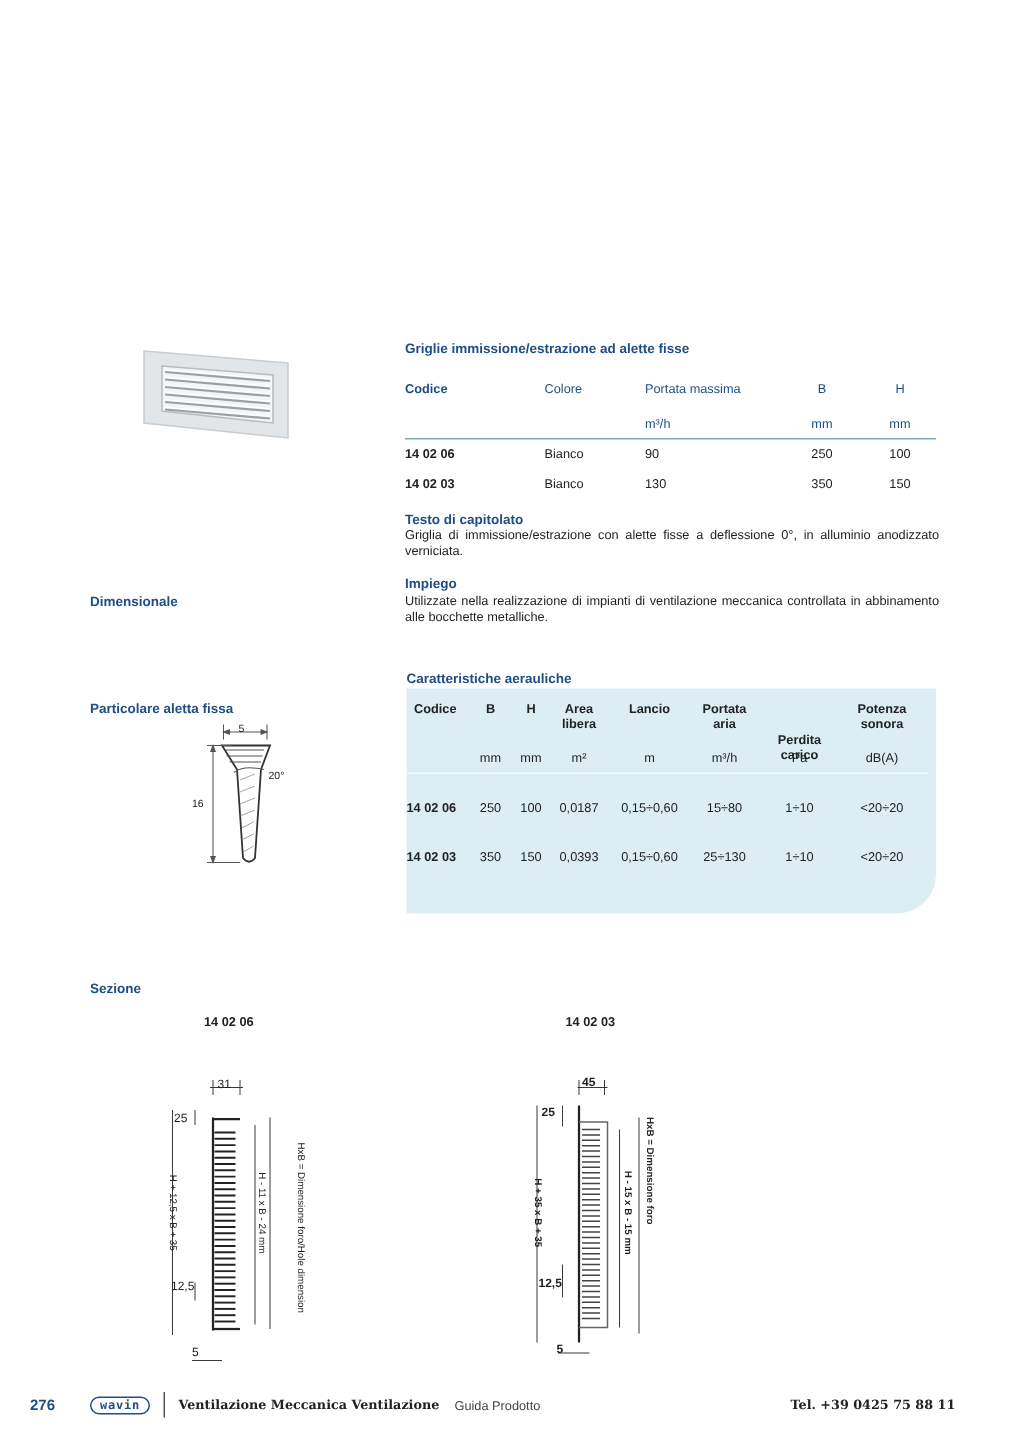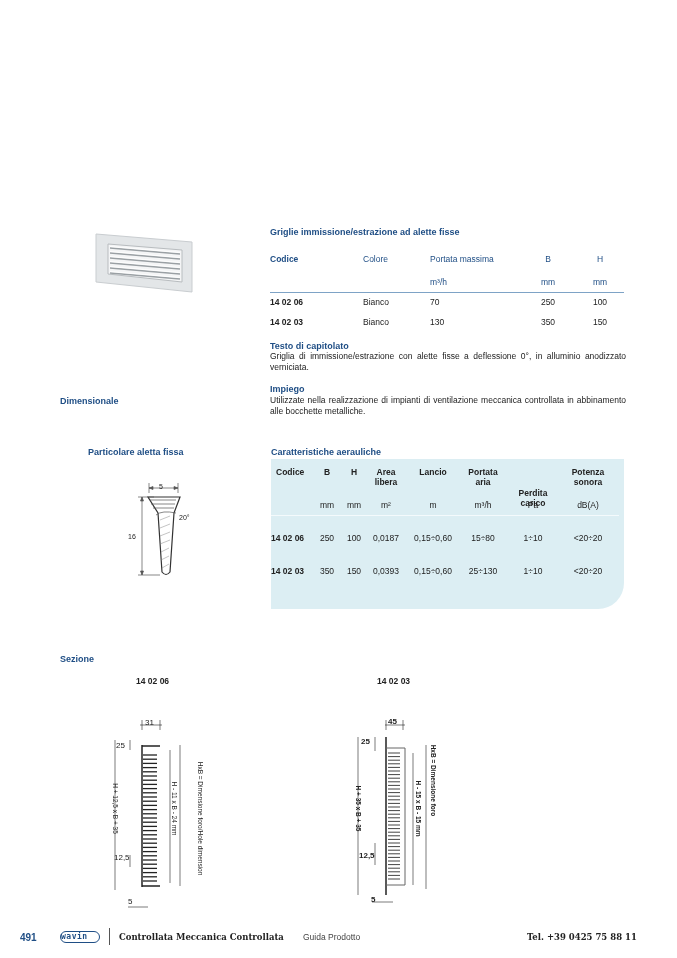--- a/index.html
+++ b/index.html
@@ -26,21 +26,21 @@
   .a1 { left: 2px; width: 46px; text-align: left !important; }
   .a2 { left: 46px; width: 20px; }
   .a3 { left: 72px; width: 22px; }
   .a4 { left: 98px; width: 34px; }
   .a5 { left: 140px; width: 44px; }
   .a6 { left: 192px; width: 40px; }
   .a7 { left: 242px; width: 40px; }
   .a8 { left: 292px; width: 50px; }
   .aero .sep { position: absolute; left: 0; top: 52px; width: 348px; height: 1px; background: #f4fafc; }
   .footer { position: absolute; top: 932px; font-size: 9px; }
-  .wavin { position: absolute; left: 60px; top: 931px; width: 40px; height: 12px; border: 1px solid #1f4e85; border-radius: 7px; color: #1f4e85; font-size: 8px; font-weight: bold; line-height: 10px; letter-spacing: 0.5px; font-family: "DejaVu Sans Mono", monospace; }
+  .wavin { position: absolute; left: 60px; top: 931px; width: 40px; height: 12px; border: 1px solid #1f4e85; border-radius: 7px; color: #1f4e85; font-size: 8px; font-weight: bold; text-align: center; line-height: 10px; letter-spacing: 0.5px; font-family: "DejaVu Sans Mono", monospace; }
   .vline { position: absolute; left: 109px; top: 928px; width: 1px; height: 17px; background: #555; }
 </style>
 </head>
 <body>
 
 <div class="abs" style="left:92px;top:230px;width:104px;height:64px;">
   <svg width="104" height="64" viewBox="0 0 104 64">
     <polygon points="4,4 100,12 100,62 4,52" fill="#e3e6e8" stroke="#c9cdd0"></polygon>
     <polygon points="16,14 90,20 90,52 16,44" fill="#f4f5f6" stroke="#b8bcbf"></polygon>
     <g stroke="#9aa0a4" stroke-width="1.5">
@@ -74,41 +74,41 @@
   </div>
   <div class="row hdr" style="height:20px;">
     <span class="cell c3" style="top:7px;">m³/h</span>
     <span class="cell c4" style="top:7px;">mm</span>
     <span class="cell c5" style="top:7px;">mm</span>
   </div>
   <div class="divider" style="margin-top:2px;"></div>
   <div class="row">
     <span class="cell c1 bold">14 02 06</span>
     <span class="cell c2">Bianco</span>
-    <span class="cell c3">70</span>
+    <span class="cell c3">90</span>
     <span class="cell c4">250</span>
     <span class="cell c5">100</span>
   </div>
   <div class="row">
     <span class="cell c1 bold">14 02 03</span>
     <span class="cell c2">Bianco</span>
     <span class="cell c3">130</span>
     <span class="cell c4">350</span>
     <span class="cell c5">150</span>
   </div>
 </div>
 
 <div class="abs blue-title" style="left:270px;top:341px;">Testo di capitolato</div>
 <div class="para" style="top:351px;">Griglia di immissione/estrazione con alette fisse a deflessione 0°, in alluminio anodizzato verniciata.</div>
 
 <div class="abs blue-title" style="left:270px;top:384px;">Impiego</div>
 <div class="para" style="top:395px;">Utilizzate nella realizzazione di impianti di ventilazione meccanica controllata in abbinamento alle bocchette metalliche.</div>
 
 <div class="abs blue-title" style="left:60px;top:396px;">Dimensionale</div>
-<div class="abs blue-title" style="left:60px;top:447px;margin-left:28px;">Particolare aletta fissa</div>
+<div class="abs blue-title" style="left:60px;top:467px;">Particolare aletta fissa</div>
 
 <div class="abs" style="left:120px;top:480px;width:80px;height:100px;">
   <svg width="80" height="100" viewBox="0 0 80 100">
     <g stroke="#555" stroke-width="0.7" fill="none">
       <line x1="29" y1="3" x2="29" y2="13"></line>
       <line x1="58" y1="3" x2="58" y2="13"></line>
       <line x1="29" y1="8" x2="58" y2="8"></line>
       <polygon points="29,8 33,6.5 33,9.5" fill="#555"></polygon>
       <polygon points="58,8 54,6.5 54,9.5" fill="#555"></polygon>
       <path d="M28,17 L60,17 L54,33 L50,92 Q46,97 42,92 L38,33 Z" fill="#fff" stroke="#333" stroke-width="1.2"></path>
@@ -301,18 +301,18 @@
   </svg>
   <span class="abs" style="left:43px;top:2px;font-size:8px;">45</span>
   <span class="abs" style="left:16px;top:22px;font-size:8px;">25</span>
   <span class="abs" style="left:14px;top:136px;font-size:8px;">12,5</span>
   <span class="abs" style="left:26px;top:180px;font-size:8px;">5</span>
   <span class="abs" style="left:-37px;top:90px;font-size:6.5px;transform:rotate(90deg);white-space:nowrap;width:100px;text-align:center;">H + 35 x B + 35</span>
   <span class="abs" style="left:23px;top:90px;font-size:6.5px;transform:rotate(90deg);white-space:nowrap;width:100px;text-align:center;">H - 15 x B - 15 mm</span>
   <span class="abs" style="left:38px;top:62px;font-size:6.5px;transform:rotate(90deg);white-space:nowrap;width:100px;text-align:center;">HxB = Dimensione foro</span>
 </div>
 
-<div class="footer bold" style="left:20px;color:#1f4e85;font-size:10px;">491</div>
+<div class="footer bold" style="left:20px;color:#1f4e85;font-size:10px;">276</div>
 <div class="wavin">wavin</div>
 <div class="vline"></div>
-<div class="footer bold" style="left:119px;font-family:'DejaVu Serif',serif;font-size:8.5px;">Controllata Meccanica Controllata</div>
+<div class="footer bold" style="left:119px;font-family:'DejaVu Serif',serif;font-size:8.5px;">Ventilazione Meccanica Ventilazione</div>
 <div class="footer" style="left:303px;font-family:Liberation Sans, sans-serif;font-size:8.5px;color:#444;">Guida Prodotto</div>
 <div class="footer bold" style="left:527px;font-family:'DejaVu Serif',serif;font-size:8.5px;text-align:center;">Tel. +39 0425 75 88 11</div>
 
 </body></html>

